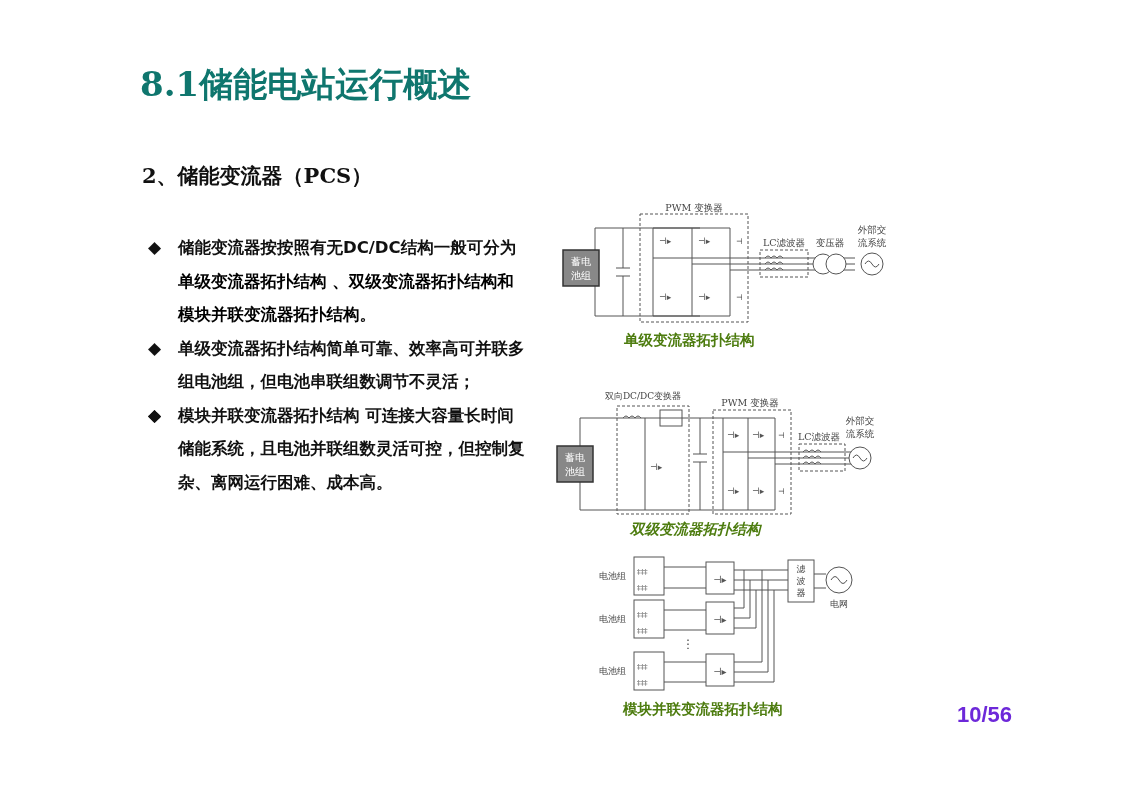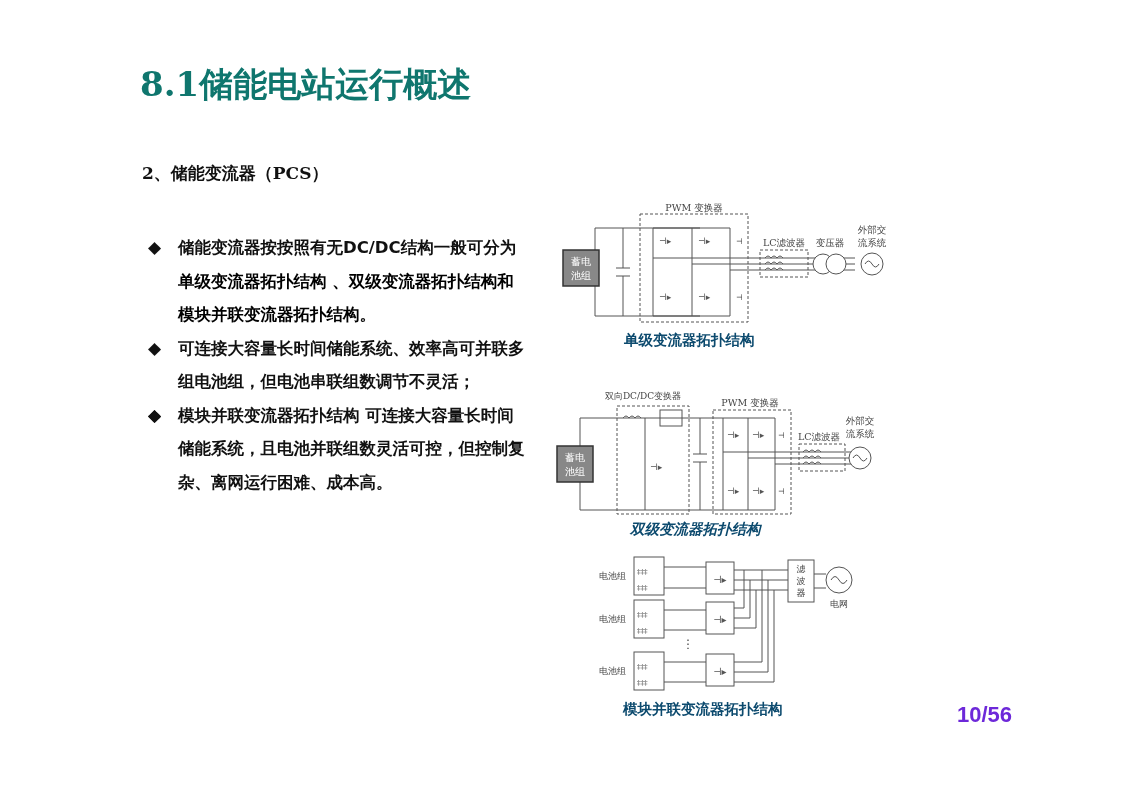--- a/index.html
+++ b/index.html
@@ -1,46 +1,46 @@
 <!DOCTYPE html>
 <html><head>
 <meta charset="utf-8">
 <style>
   html, body { margin: 0; padding: 0; background: #ffffff; }
   body { width: 1123px; height: 794px; position: relative; overflow: hidden;
          font-family: "DejaVu Sans", "Liberation Sans", sans-serif; color: #111; }
   .title { position: absolute; left: 140px; top: 62px; font-size: 34px; font-weight: bold;
            color: #0f766e; font-family: "DejaVu Serif", "Liberation Serif", serif; letter-spacing: 0px; }
-  .subtitle { position: absolute; left: 142px; top: 162px; font-size: 17px; font-weight: bold; color: #111;
+  .subtitle { position: absolute; left: 142px; top: 162px; font-size: 21px; font-weight: bold; color: #111;
               font-family: "DejaVu Serif", "Liberation Serif", serif; }
   .bullets { position: absolute; left: 146px; top: 231px; width: 380px; margin: 0; padding: 0; list-style: none; }
   .bullet { position: relative; padding-left: 32px; font-size: 16.5px; font-weight: bold; line-height: 33.5px; color: #111; }
   .bullet .diamond { position: absolute; left: 2px; top: 0; font-size: 17px; }
   .red { color: #000000; }
   .fig { position: absolute; }
-  .fig-caption { position: absolute; font-size: 14.5px; font-weight: bold; color: #0c4a6e; white-space: nowrap; }
+  .fig-caption { position: absolute; font-size: 14.5px; font-weight: bold; color: #4d7c0f; white-space: nowrap; }
   .page-num { position: absolute; left: 957px; top: 700px; width: 60px; height: 42px; overflow: hidden;
               font-size: 22px; font-weight: bold; line-height: 30px; color: #6d28d9;
               font-family: "Liberation Sans", sans-serif; word-break: break-all; }
   svg text { font-family: "DejaVu Serif", "Liberation Serif", serif; }
 </style>
 </head>
 <body>
 
 <div class="title">8.1储能电站运行概述</div>
 <div class="subtitle">2、储能变流器（PCS）</div>
 
 <ul class="bullets">
   <li class="bullet">
     <span class="diamond">◆</span>
     <span>储能变流器按按照有无DC/DC结构一般可分为</span><span class="red">单级变流器拓扑结构 、双级变流器拓扑结构和模块并联变流器拓扑结构</span><span>。</span>
   </li>
   <li class="bullet">
     <span class="diamond">◆</span>
-    <span>可连接大容量长时间储能系统、效率高可并联多组电池组，但电池串联组数调节不灵活；</span>
+    <span>单级变流器拓扑结构简单可靠、效率高可并联多组电池组，但电池串联组数调节不灵活；</span>
   </li>
   <li class="bullet">
     <span class="diamond">◆</span>
   </li>
   <li class="bullet">
     <span class="diamond">◆</span>
     <span>模块并联变流器拓扑结构 可连接大容量长时间储能系统，且电池并联组数灵活可控，但控制复杂、离网运行困难、成本高。</span>
   </li>
 </ul>
 

